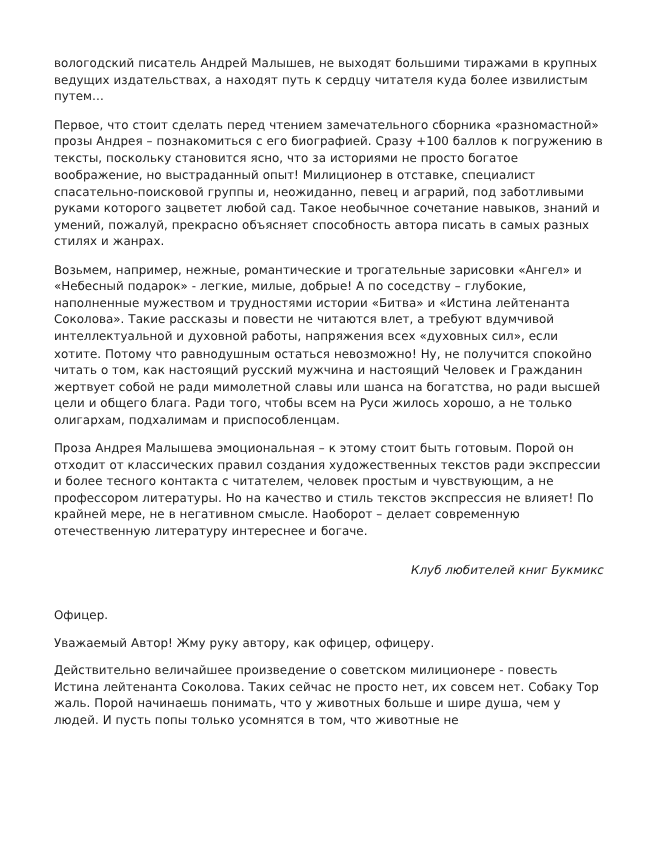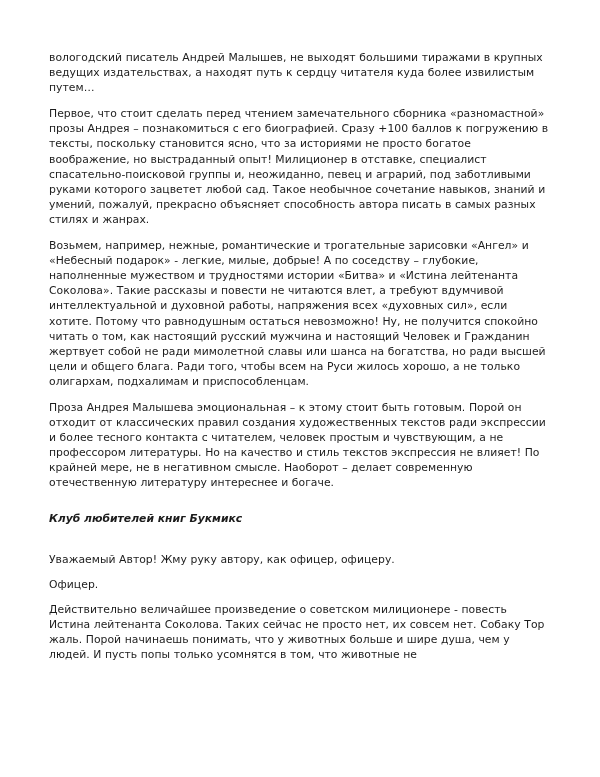--- a/index.html
+++ b/index.html
@@ -35,23 +35,23 @@
     letter-spacing: 0.003em;
     word-spacing: 0.01em;
   }
   p.para:last-child { margin-bottom: 0; }
 
   .signature {
     margin: 20px 0 0 0;
     font-size: 10.8px;
     line-height: 15.1px;
     font-style: italic;
+    text-align: right;
     color: #1c1c1c;
     padding-right: 1px;
-    font-weight: bold;
   }
 
   .section-heading {
     margin: 37px 0 0 0;
     font-size: 10.9px;
     line-height: 15.1px;
     font-weight: bold;
     text-align: center;
     color: #0d0d0d;
     letter-spacing: 0.012em;
@@ -77,22 +77,22 @@
 
     <p class="para">вологодский писатель Андрей Малышев, не выходят большими тиражами в крупных ведущих издательствах, а находят путь к сердцу читателя куда более извилистым путем…</p>
     <p class="para">Первое, что стоит сделать перед чтением замечательного сборника «разномастной» прозы Андрея – познакомиться с его биографией. Сразу +100 баллов к погружению в тексты, поскольку становится ясно, что за историями не просто богатое воображение, но выстраданный опыт! Милиционер в отставке, специалист спасательно-поисковой группы и, неожиданно, певец и аграрий, под заботливыми руками которого зацветет любой сад. Такое необычное сочетание навыков, знаний и умений, пожалуй, прекрасно объясняет способность автора писать в самых разных стилях и жанрах.</p>
     <p class="para">Возьмем, например, нежные, романтические и трогательные зарисовки «Ангел» и «Небесный подарок» - легкие, милые, добрые! А по соседству – глубокие, наполненные мужеством и трудностями истории «Битва» и «Истина лейтенанта Соколова». Такие рассказы и повести не читаются влет, а требуют вдумчивой интеллектуальной и духовной работы, напряжения всех «духовных сил», если хотите. Потому что равнодушным остаться невозможно! Ну, не получится спокойно читать о том, как настоящий русский мужчина и настоящий Человек и Гражданин жертвует собой не ради мимолетной славы или шанса на богатства, но ради высшей цели и общего блага. Ради того, чтобы всем на Руси жилось хорошо, а не только олигархам, подхалимам и приспособленцам.</p>
     <p class="para">Проза Андрея Малышева эмоциональная – к этому стоит быть готовым. Порой он отходит от классических правил создания художественных текстов ради экспрессии и более тесного контакта с читателем, человек простым и чувствующим, а не профессором литературы. Но на качество и стиль текстов экспрессия не влияет! По крайней мере, не в негативном смысле. Наоборот – делает современную отечественную литературу интереснее и богаче.</p>
 
     <p class="signature">Клуб любителей книг Букмикс</p>
 
 
     <div class="reviews-block">
+      <p class="para">Офицер.</p>
       <p class="para">Уважаемый Автор! Жму руку автору, как офицер, офицеру.</p>
-      <p class="para">Офицер.</p>
     </div>
 
     <div class="review-gap">
       <p class="para">Действительно величайшее произведение о советском милиционере - повесть Истина лейтенанта Соколова. Таких сейчас не просто нет, их совсем нет. Собаку Тор жаль. Порой начинаешь понимать, что у животных больше и шире душа, чем у людей. И пусть попы только усомнятся в том, что животные не</p>
     </div>
 
   </div>
 </div>
 
 </body></html>

